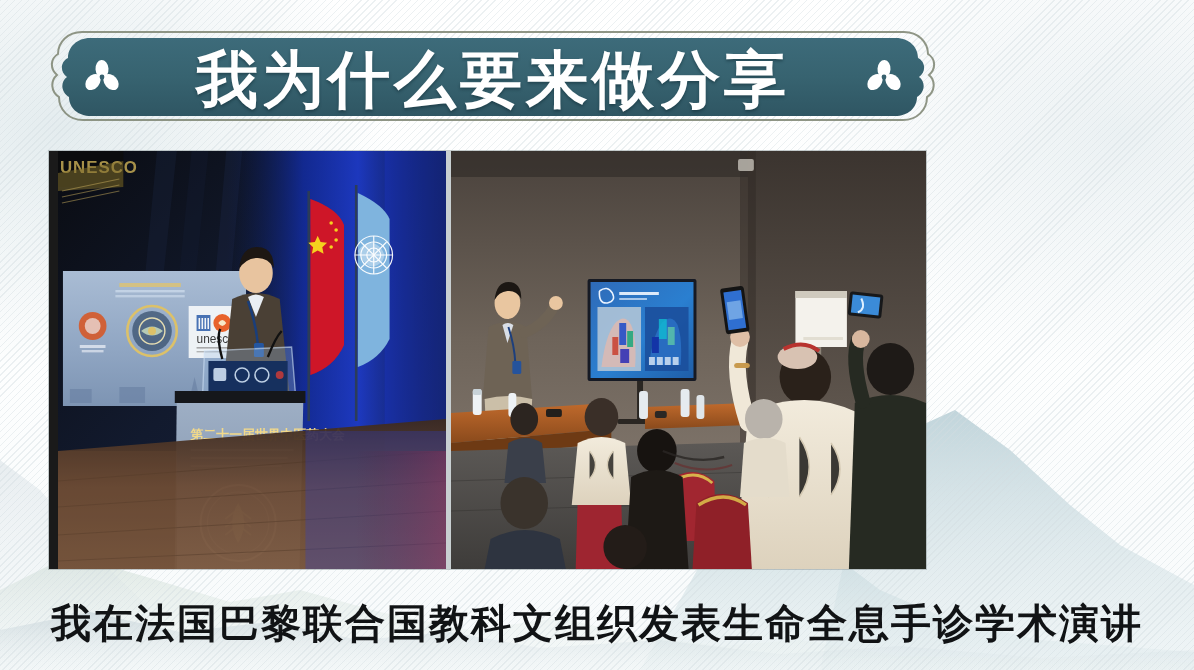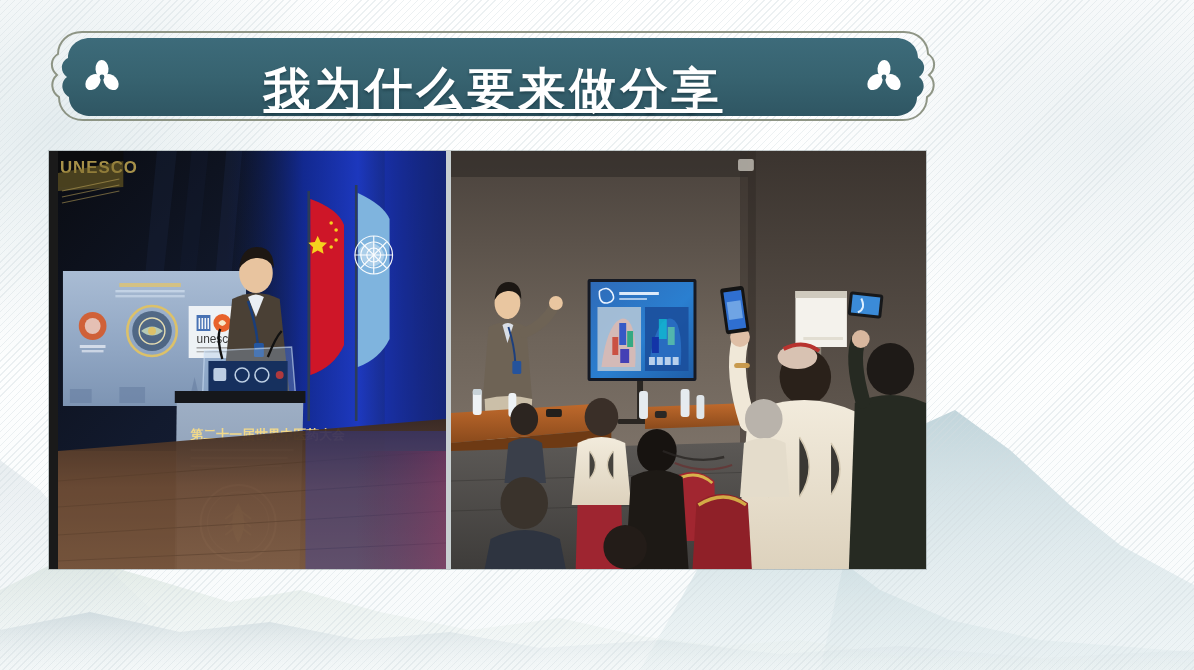--- a/index.html
+++ b/index.html
@@ -43,28 +43,27 @@
 
   
   .banner-wrap{
     position:absolute;left:46px;top:28px;width:894px;height:96px;
   }
   .banner-outline{
     position:absolute;left:0;top:0;width:894px;height:96px;
   }
   .banner-outline svg{display:block;}
   .banner-title{
-    position:absolute;left:0;top:13px;width:894px;height:96px;
+    position:absolute;left:0;top:4px;width:894px;height:96px;
     display:flex;align-items:center;justify-content:center;
     color:#ffffff;
-    font-size:47px;font-weight:bold;letter-spacing:4px;
+    font-size:62px;font-weight:bold;letter-spacing:4px;
     text-shadow:0 2px 3px rgba(12,36,44,.45);
     line-height:1;
     white-space:nowrap;
-    text-decoration:underline;
   }
 
   
   .photo-row{
     position:absolute;left:49px;top:151px;width:877px;height:418px;
     display:flex;
     background:#cfd5d6;
     box-shadow:0 0 0 1px rgba(150,160,163,.55);
   }
   .photo{position:relative;overflow:hidden;background:#1a1a1a;}
@@ -544,14 +543,15 @@
           <path d="M248,352 q26,-18 52,0 l4,66 -60,0 Z" fill="#8f2028"></path>
           <path d="M250,354 q26,-16 48,0" fill="none" stroke="#d3ab46" stroke-width="3.4"></path>
         </g>
 
         <path d="M214,300 q34,14 62,6" stroke="#2a2724" stroke-width="2.4" fill="none" opacity="0.8"></path>
         <path d="M226,312 q30,12 58,2" stroke="#6b2a2a" stroke-width="2" fill="none" opacity="0.6"></path>
       </svg>
     </div>
   </div>
 
+  <div class="caption">我在法国巴黎联合国教科文组织发表生命全息手诊学术演讲</div>
 
 </div>
 
 </body></html>

